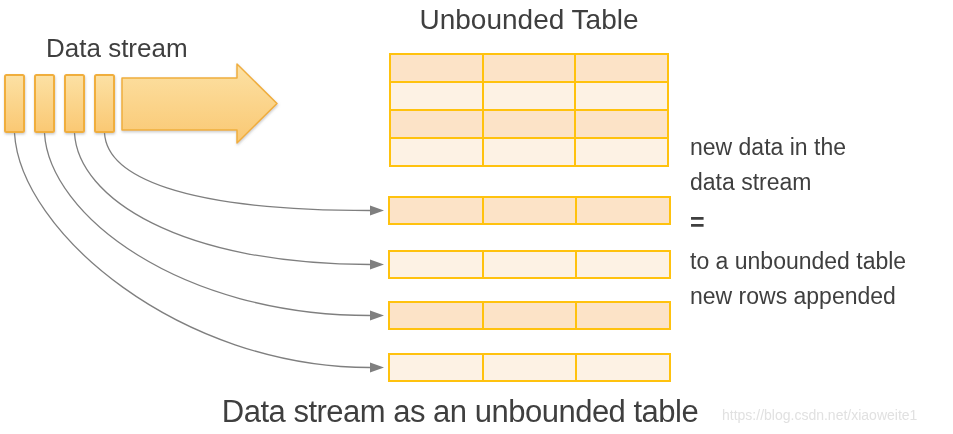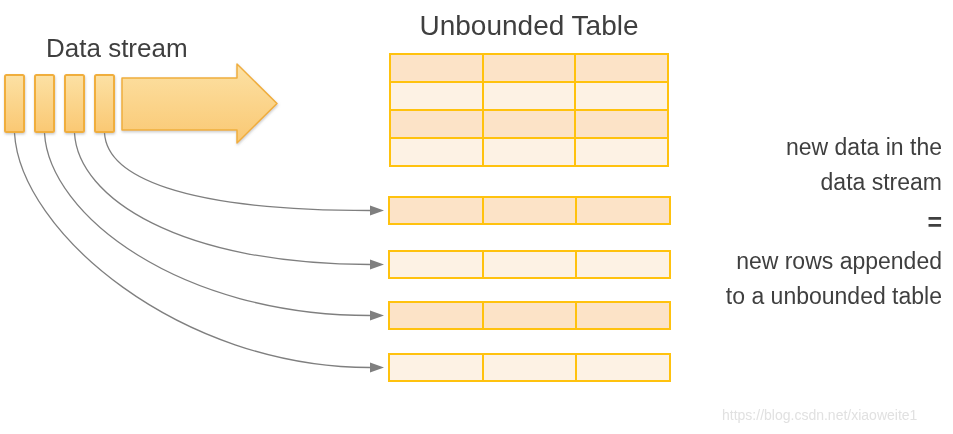--- a/index.html
+++ b/index.html
@@ -14,21 +14,21 @@
     --watermark:#E1E1E1;
   }
   html,body{margin:0;padding:0;background:#fff;}
   .canvas{
     position:relative;width:953px;height:434px;background:#fff;overflow:hidden;
     font-family:"Liberation Sans","DejaVu Sans",sans-serif;color:var(--text);
   }
   .shapes{position:absolute;left:0;top:0;width:953px;height:434px;}
 
   .stream-label{position:absolute;left:46px;top:33px;font-size:26px;font-weight:300;white-space:nowrap;}
-  .table-title{position:absolute;left:389px;top:10px;width:280px;text-align:center;font-size:28px;font-weight:300;white-space:nowrap;}
+  .table-title{position:absolute;left:389px;top:4px;width:280px;text-align:center;font-size:28px;font-weight:300;white-space:nowrap;}
 
   .big-table{
     position:absolute;left:389px;top:53px;width:280px;height:114px;
     box-sizing:border-box;border:2px solid var(--table-border);
     background:var(--table-border);display:grid;gap:2px;
   }
   .cell{background:var(--row-fill-light);}
   .big-table .cell:nth-child(-n+3){background:var(--row-fill-dark);}
   .big-table .cell:nth-child(n+7):nth-child(-n+9){background:var(--row-fill-dark);}
 
@@ -36,21 +36,21 @@
     position:absolute;left:388px;width:283px;height:29px;
     box-sizing:border-box;border:2px solid var(--table-border);
     background:var(--table-border);display:grid;gap:2px;
   }
   .strip.dark .cell{background:var(--row-fill-dark);}
   .strip-1{top:196px;}
   .strip-2{top:250px;}
   .strip-3{top:301px;}
   .strip-4{top:353px;}
 
-  .equation{position:absolute;left:690px;top:130px;width:252px;text-align:right;font-weight:300;}
+  .equation{position:absolute;left:690px;top:130px;width:252px;text-align:left;font-weight:300;}
   .equation p{margin:0;font-size:23px;line-height:35px;white-space:nowrap;}
   .equation p.equals{font-size:25px;font-weight:700;line-height:44px;}
 
   .caption{
     position:absolute;left:210px;top:394px;width:500px;text-align:center;
     font-size:31px;font-weight:300;letter-spacing:-0.5px;white-space:nowrap;
   }
   .watermark{
     position:absolute;left:722px;top:407px;font-size:14px;font-weight:400;
     color:var(--watermark);white-space:nowrap;text-align:center;
@@ -131,19 +131,20 @@
   <div class="strip strip-4" style="grid-template-columns: repeat(3, 1fr);">
       <div class="cell"></div>
       <div class="cell"></div>
       <div class="cell"></div>
     </div>
 
   <div class="equation">
     <p>new data in the</p>
     <p>data stream</p>
     <p class="equals">=</p>
+    <p>to a unbounded table</p>
     <p>new rows appended</p>
-    <p>to a unbounded table</p>
   </div>
 
+  <div class="caption">Data stream as an unbounded table</div>
   <div class="watermark">https://blog.csdn.net/xiaoweite1</div>
 
 </div>
 
 </body></html>

